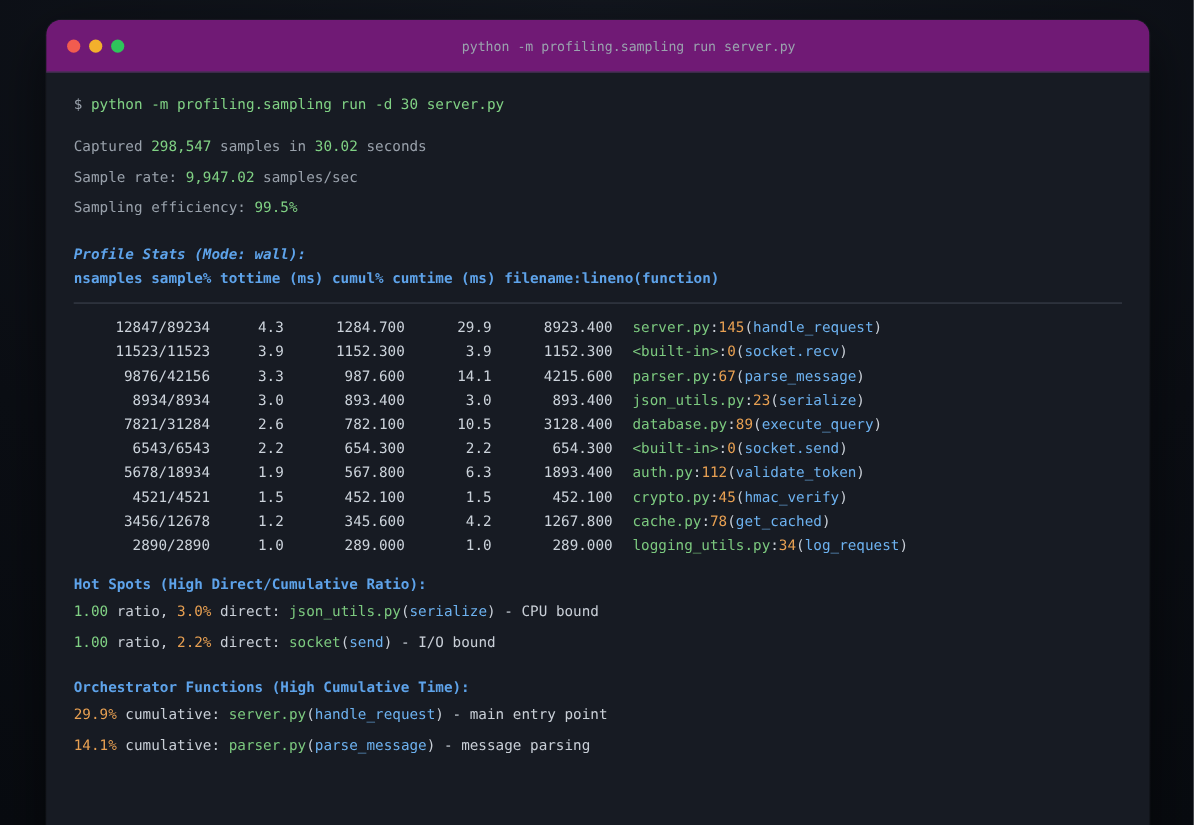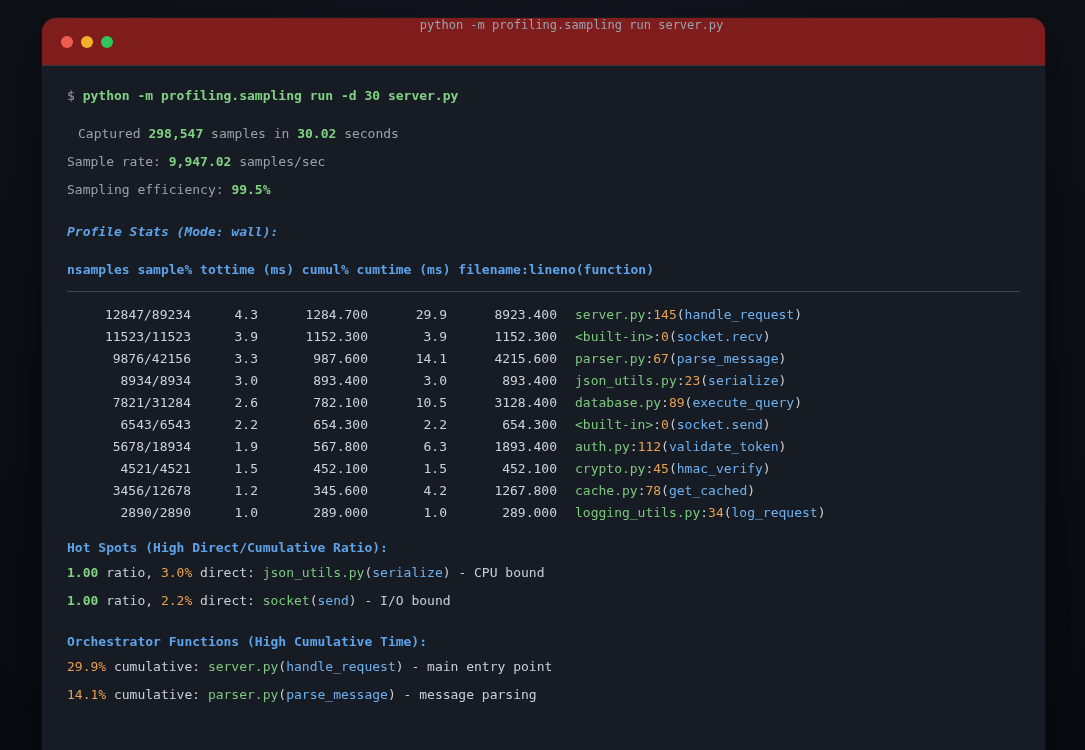--- a/index.html
+++ b/index.html
@@ -8,49 +8,49 @@
     background:radial-gradient(120% 110% at 50% 0%, #12161e 0%, #0b0e14 60%, #080b10 100%);
     font-family:"DejaVu Sans Mono", monospace;
   }
   .window{
     position:absolute;left:42px;top:18px;width:1003px;height:775px;
     background:#171b23;border-radius:14px;
     box-shadow:0 18px 50px rgba(0,0,0,.55), 0 0 0 1px rgba(255,255,255,.045);
     overflow:hidden;
   }
   .titlebar{
-    height:47px;background:#7f1d1d;border-bottom:1px solid #323844;
-    position:relative;display:flex;align-items:flex-start;justify-content:center;
+    height:47px;background:#701a75;border-bottom:1px solid #323844;
+    position:relative;display:flex;align-items:center;justify-content:center;
   }
   .lights{position:absolute;left:19px;top:0;height:100%;display:flex;align-items:center;gap:8px;}
   .light{width:12px;height:12px;border-radius:50%;cursor:default;}
   .title{color:#9aa3ae;font-size:12px;padding-left:56px;}
   .term{padding:20px 25px 0 25px;font-size:13px;}
   .line{line-height:20px;white-space:pre;}
   .trow{display:flex;line-height:22px;white-space:pre;}
   .c1{width:124px;text-align:right;}
   .c2{width:67px;text-align:right;}
   .c3{width:110px;text-align:right;}
   .c4{width:79px;text-align:right;}
   .c5{width:110px;text-align:right;}
   .c6{margin-left:18px;text-align:left;}
   .dim{color:var(--dim);}
   .bright{color:var(--bright);}
   .num{color:var(--number);}
-  .green{color:var(--green);font-weight:700;}
+  .green{color:var(--green);font-weight:400;}
   .file{color:var(--file_green);}
   .orange{color:var(--orange);}
   .blue{color:var(--blue);}
   .heading{color:var(--blue_bold);font-weight:700;}
   .sep{border-top:1px solid var(--separator);height:0;margin:11px 0 12px 0;}
   
   #capture-stats .line{margin-top:8px;}
-  #capture-stats .line:first-child{margin-top:18px;margin-left:11px;}
+  #capture-stats .line:first-child{margin-top:18px;}
   #profile-heading{margin-top:22px;font-style:italic;}
-  #profile-columns{margin-top:18px;}
+  #profile-columns{margin-top:2px;}
   #summary-heading{margin-top:26px;}
   #hotspots-heading{margin-top:14px;}
   #hotspot-lines .line{margin-top:8px;}
   #hotspot-lines .line:first-child{margin-top:5px;}
   #orchestrator-heading{margin-top:21px;}
   #orchestrator-lines .line{margin-top:8px;}
   #orchestrator-lines .line:first-child{margin-top:5px;}
 </style>
 </head>
 <body>

